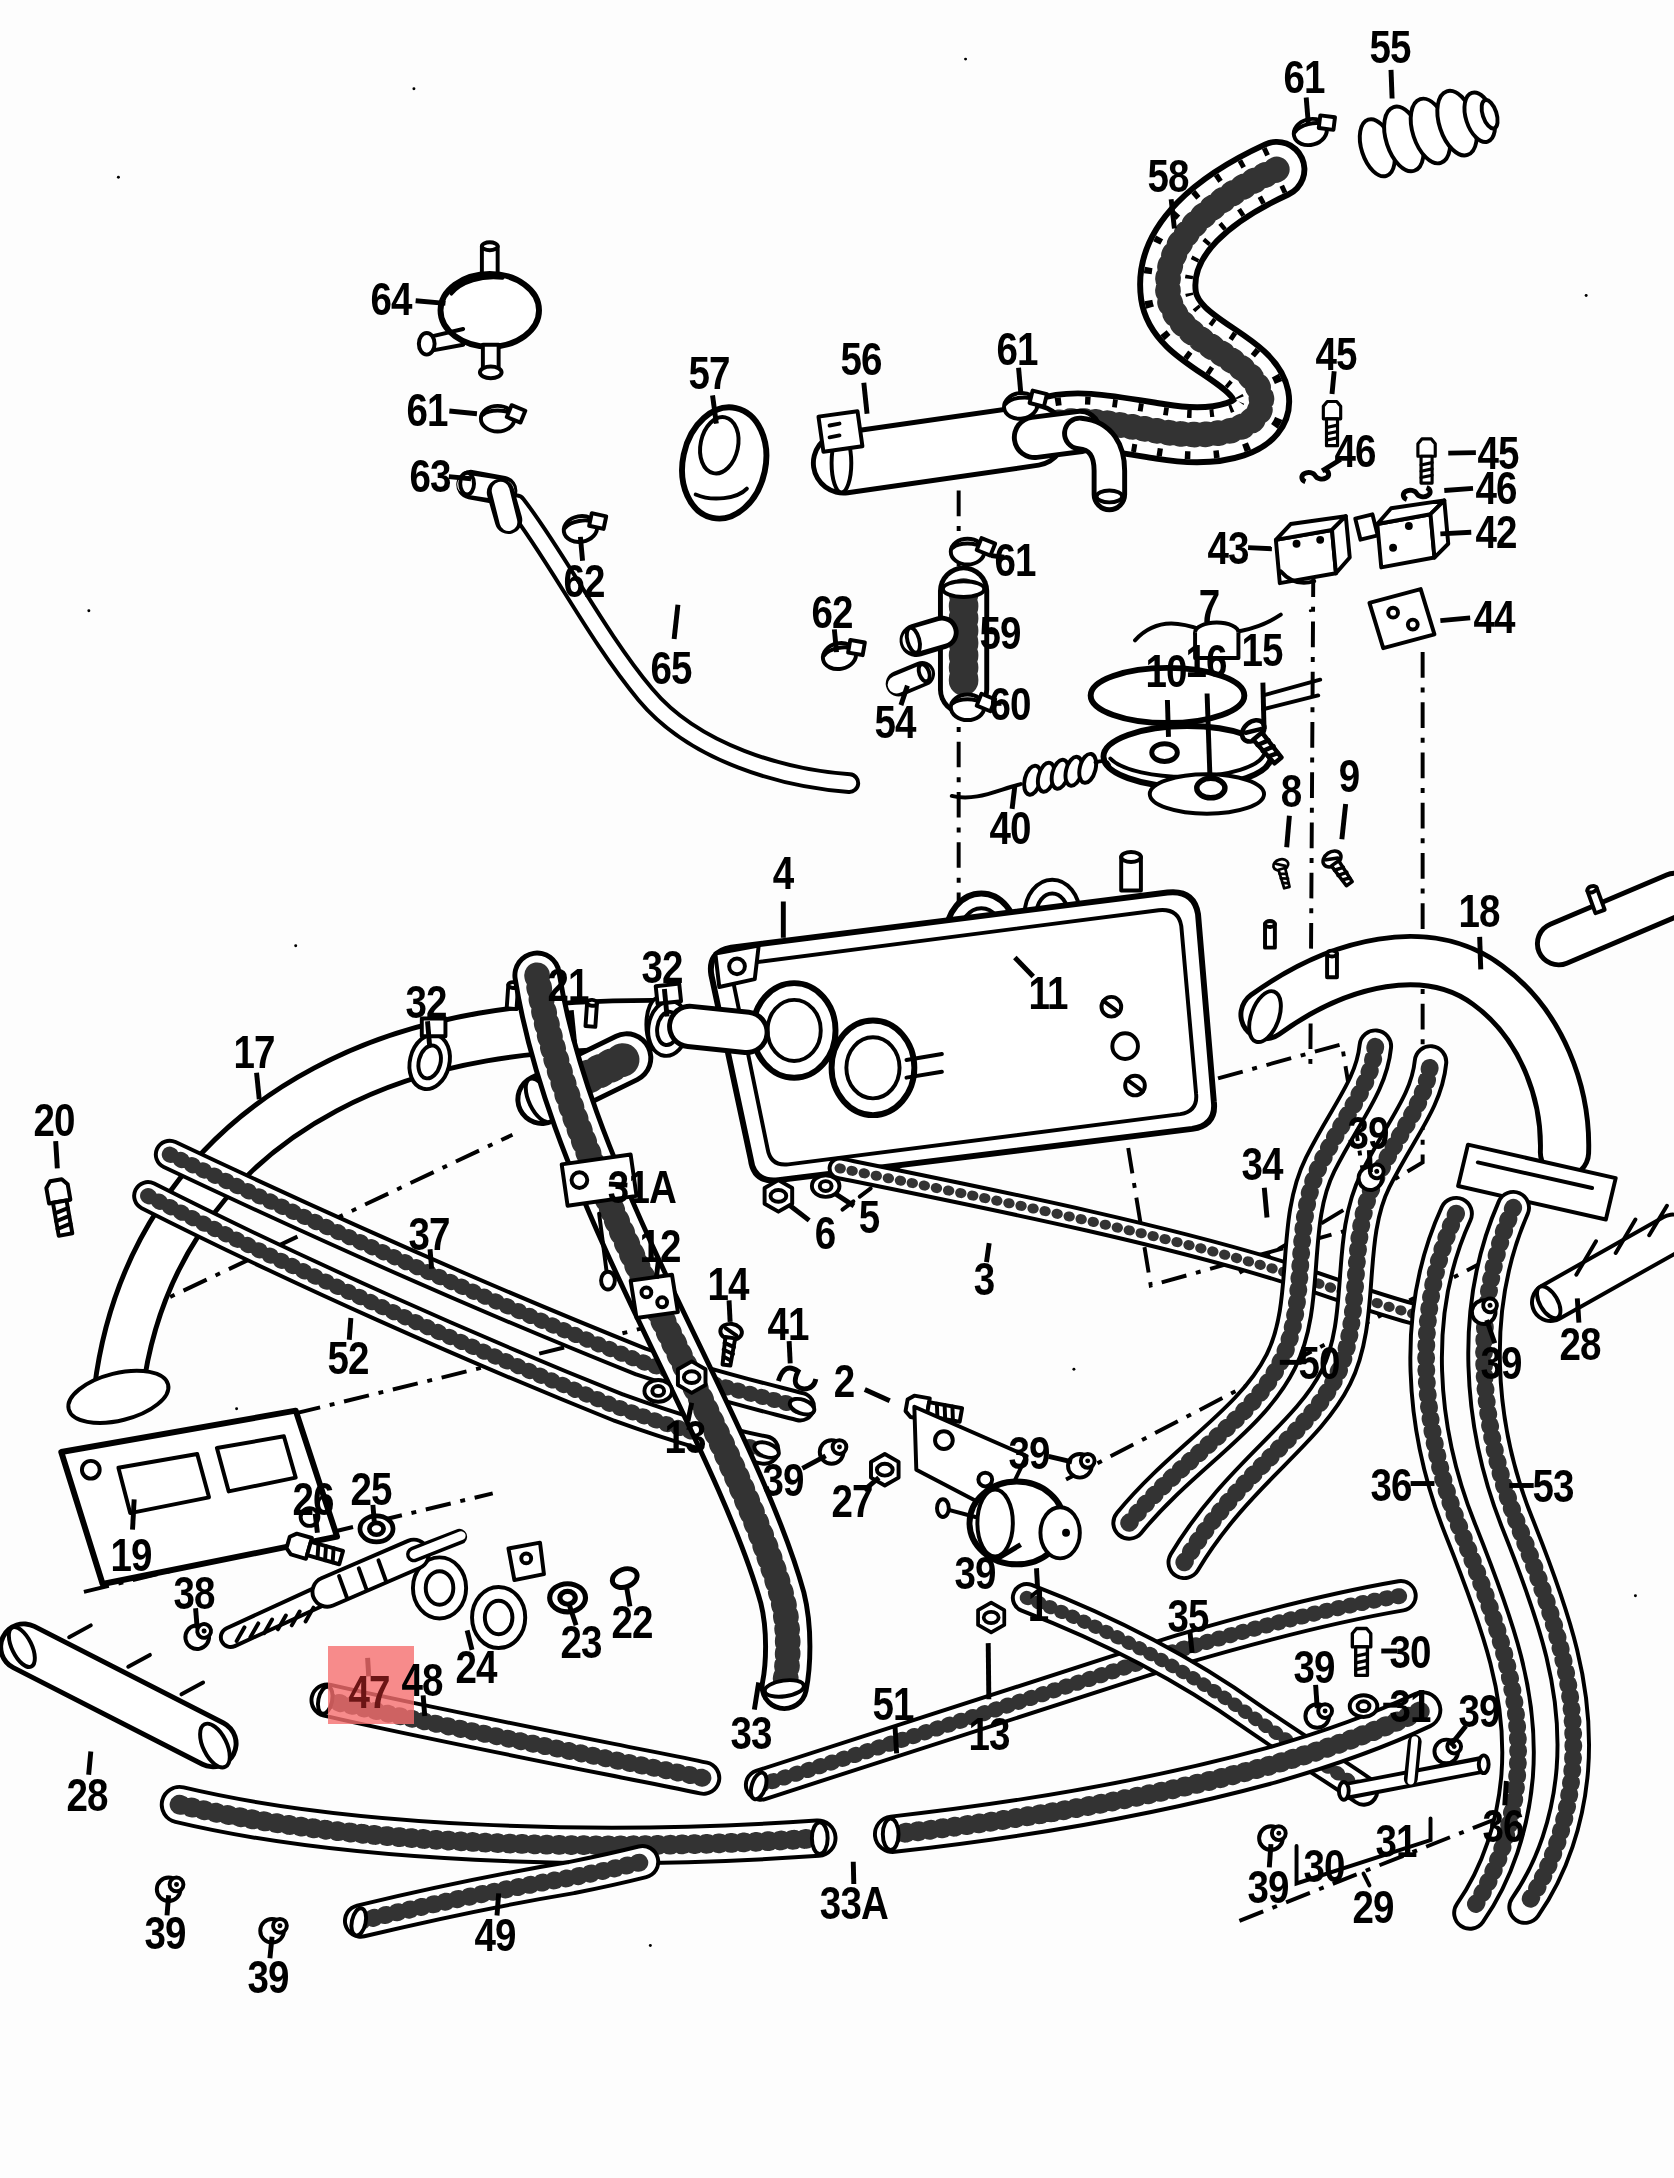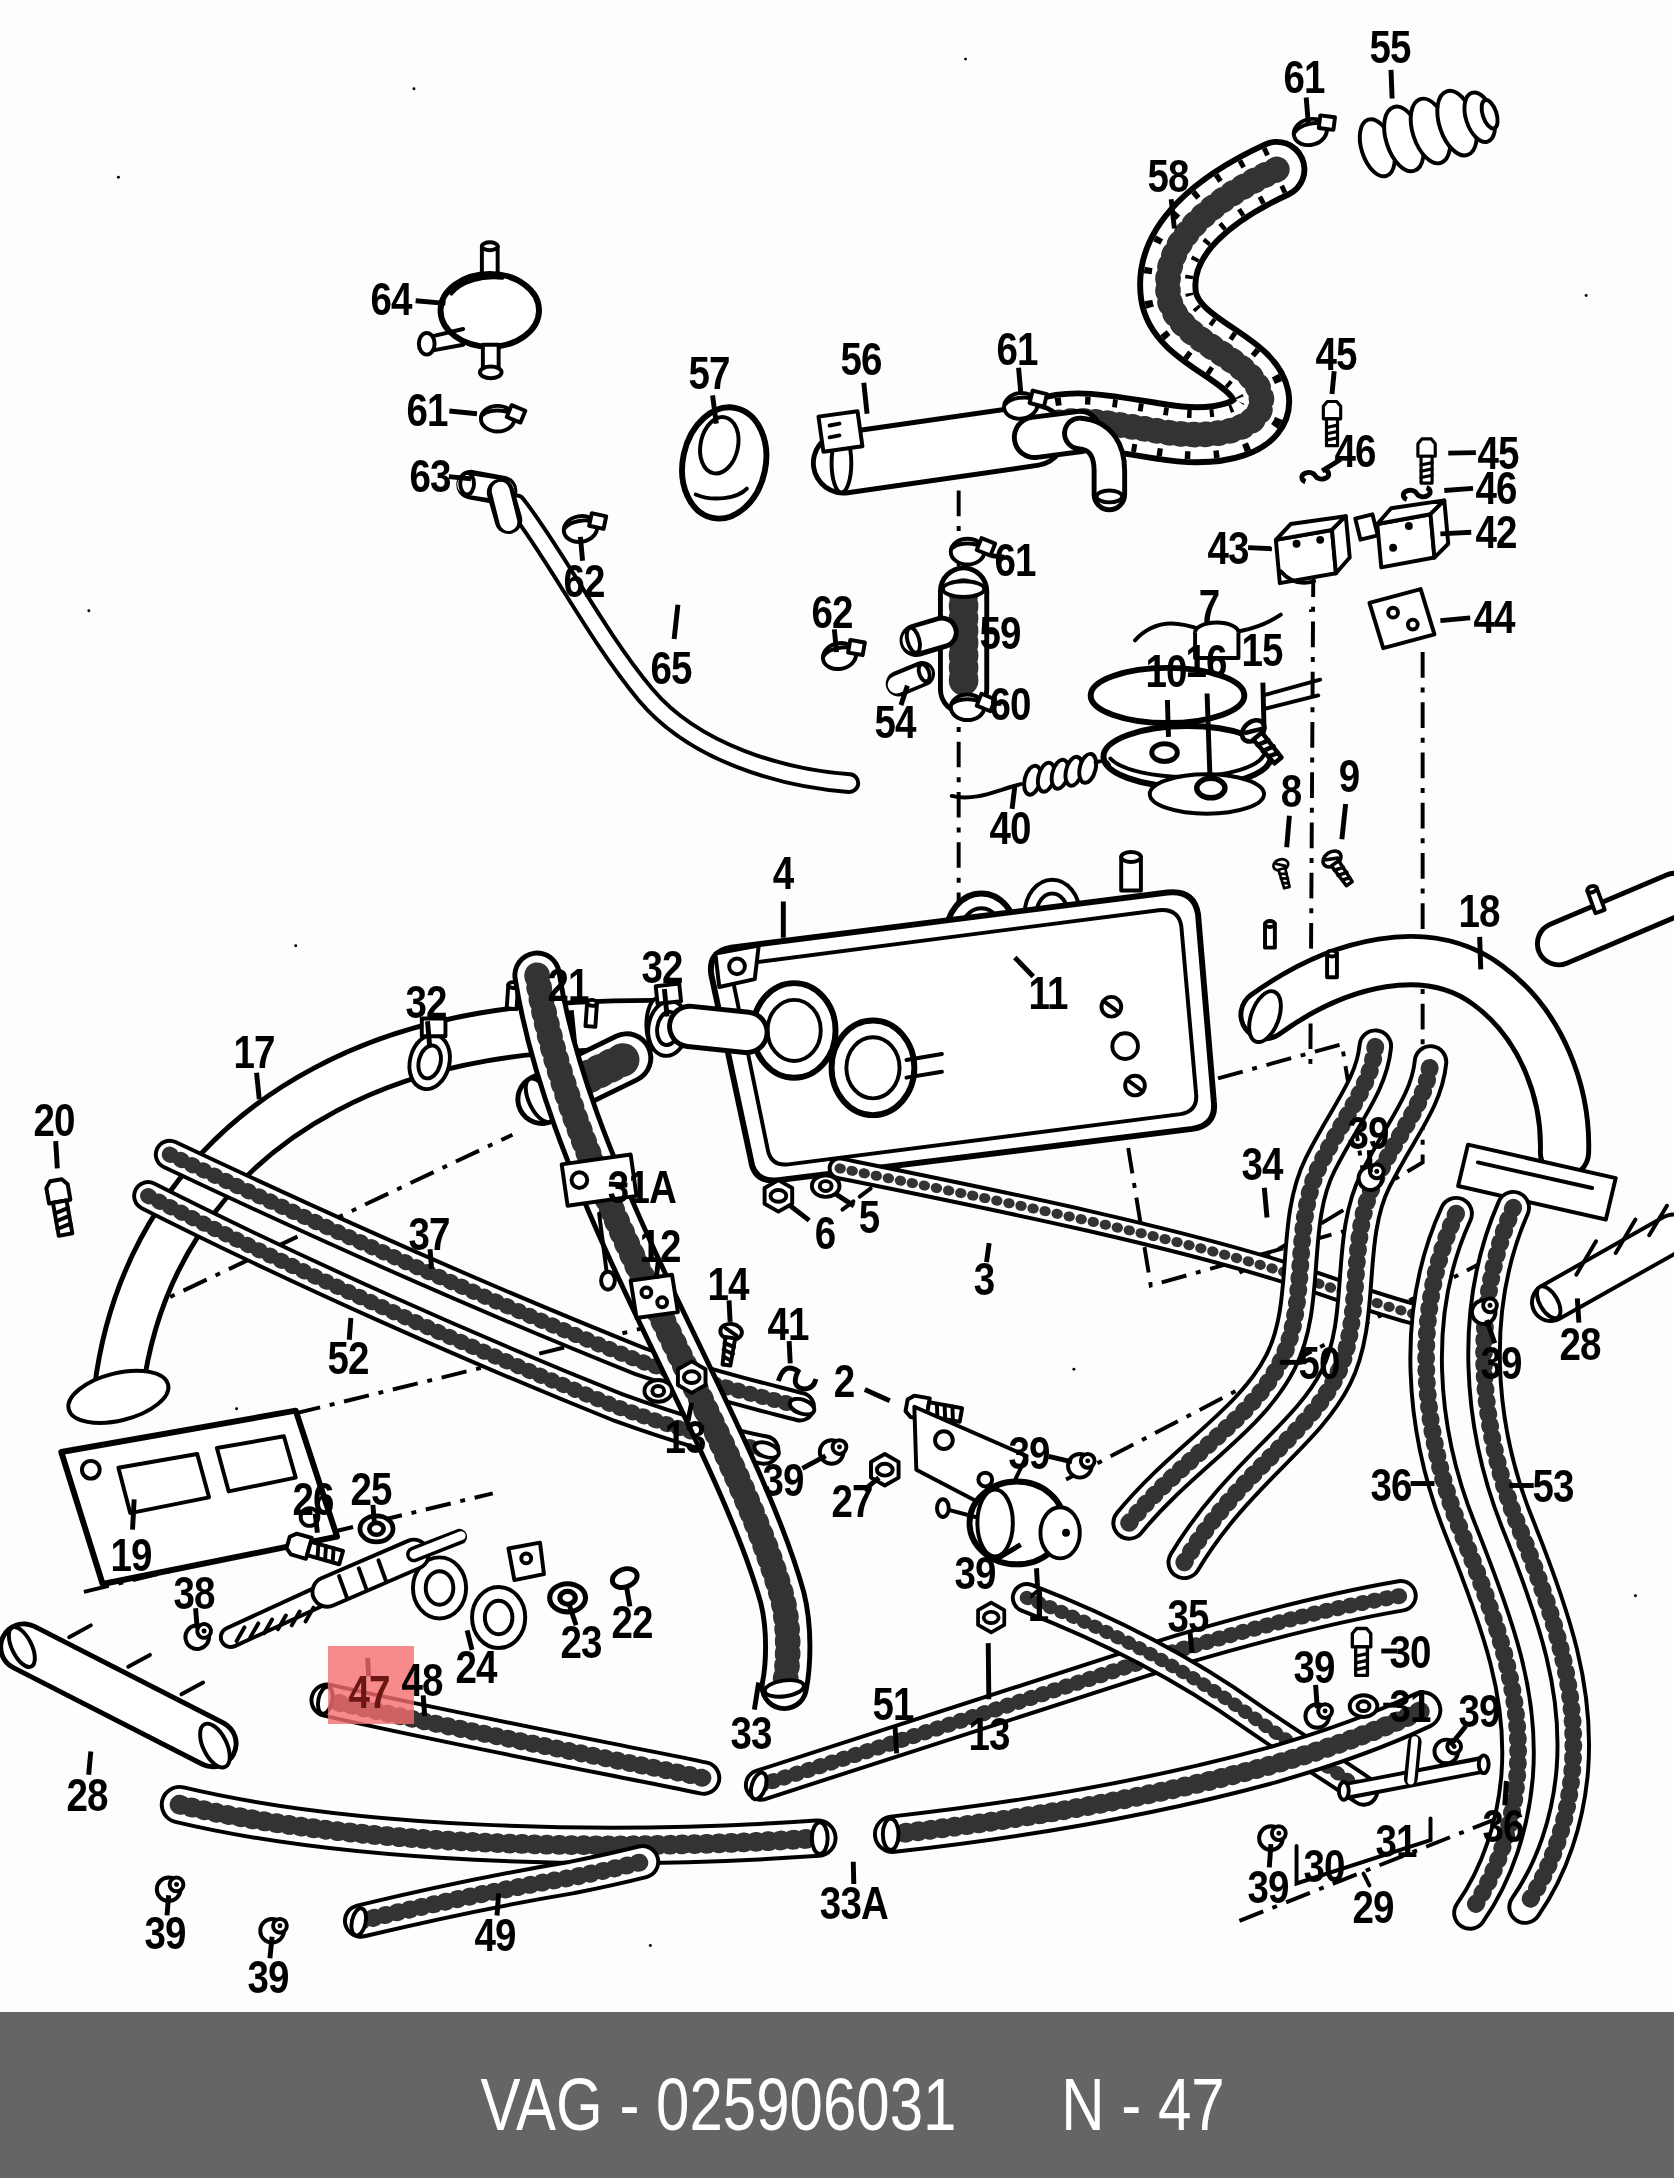--- a/index.html
+++ b/index.html
@@ -665,19 +665,15 @@
       <div class="callout" style="left: 268px; top: 1976px;">39</div>
       <div class="callout" style="left: 495px; top: 1934px;">49</div>
       <div class="callout" style="left: 854px; top: 1902px;">33A</div>
       <div class="callout" style="left: 1268px; top: 1886px;">39</div>
       <div class="callout" style="left: 1324px; top: 1865px;">30</div>
       <div class="callout" style="left: 1396px; top: 1840px;">31</div>
       <div class="callout" style="left: 1373px; top: 1906px;">29</div>
       <div class="callout" style="left: 1503px; top: 1825px;">36</div>
     </div>
 
-<div id="footer" style="top: 2012px; height: 166px; background: rgb(101, 101, 101);">
-  <span class="f-text" id="f-left" style="left: 424px; width: 565px; top: 49px; color: rgb(255, 255, 255);">VAG - 025906031</span>
-  <span class="f-text" id="f-right" style="left: 1005px; width: 276px; top: 49px; color: rgb(255, 255, 255);">N - 47</span>
+
 </div>
 
-</div>
-
 
 </body></html>

